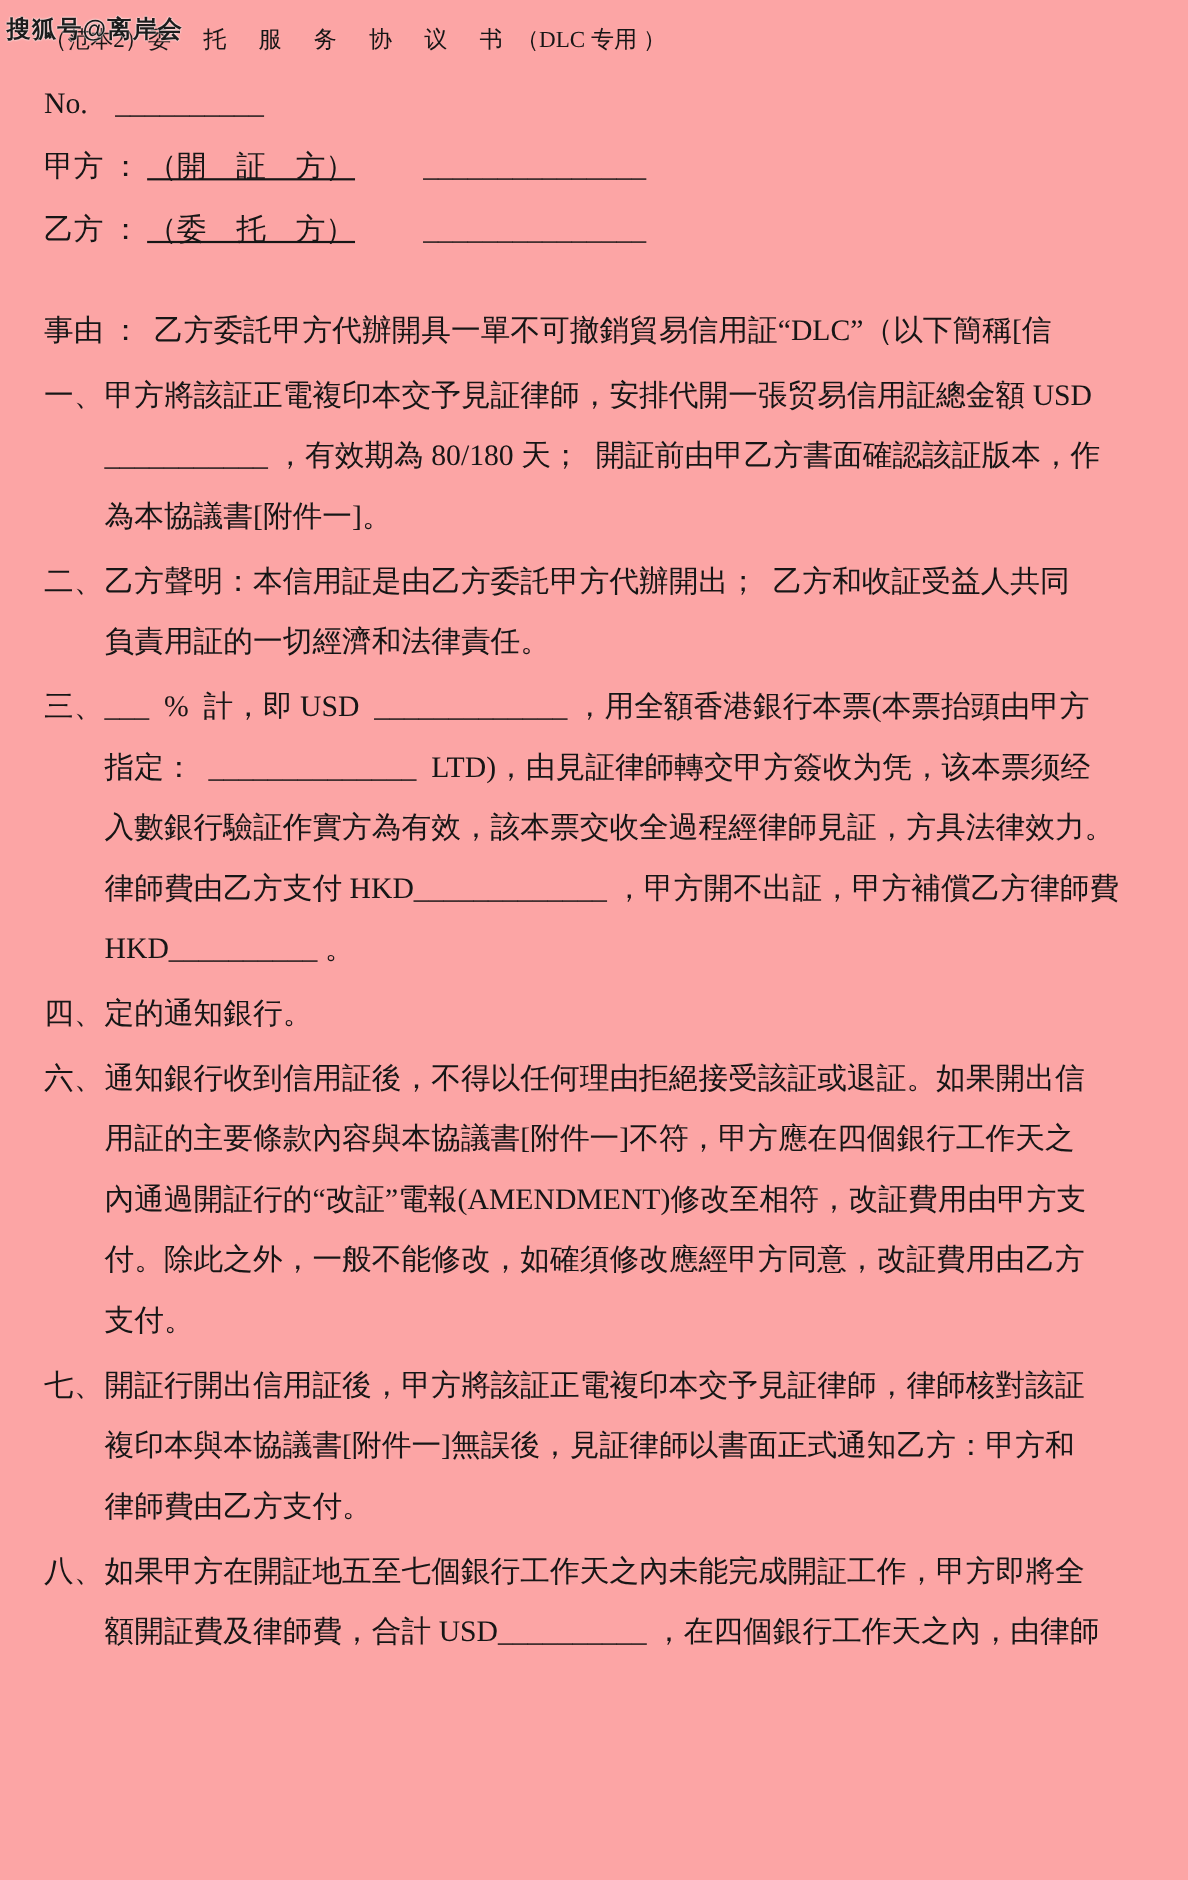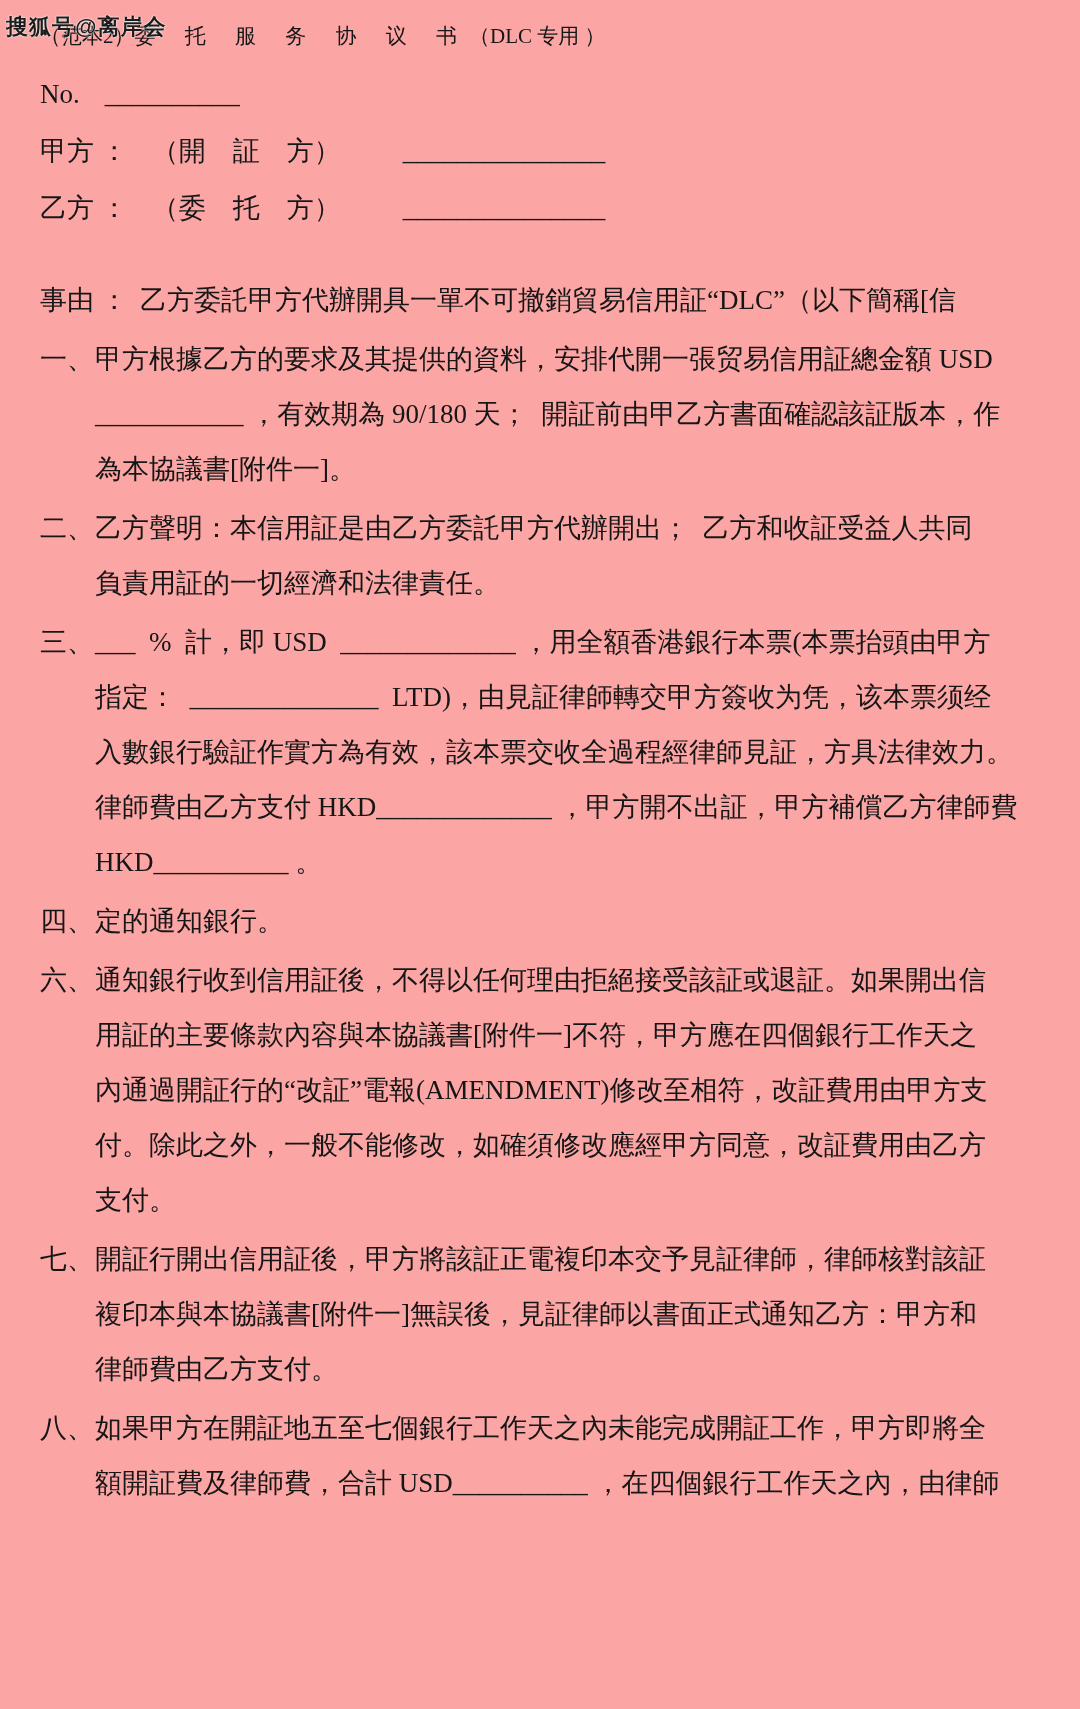--- a/index.html
+++ b/index.html
@@ -21,21 +21,21 @@
     white-space:pre;
   }
   .doc { position:absolute; left:40px; top:0; width:1010px; }
   .title-row {
     padding-top:22px; height:44px;
     font-size:21px; white-space:pre;
   }
   .title-main { letter-spacing:12px; }
   .hdr-row { height:57px; line-height:57px; font-size:27px; white-space:pre; }
   .no-blank { margin-left:25px; }
-  .party-role { margin-left:24px; }
+  .party-role { margin-left:6px;text-decoration:underline; }
   .party-blank { margin-left:62px; }
   .preamble { position:relative; margin-top:36px; padding-left:100px; font-size:27px; }
   .preamble .plabel {
     position:absolute; left:0; top:0; height:55px; line-height:55px; white-space:pre;
   }
   .clause { position:relative; margin-top:4px; padding-left:55px; font-size:27px; }
   .clause .num {
     position:absolute; left:0; top:0; height:55px; line-height:55px; white-space:pre;
   }
   .tline { height:55px; line-height:55px; white-space:pre; }
@@ -57,22 +57,22 @@
 
     <div class="hdr-row"><span>乙方 ：</span><span class="party-role">（委　托　方）</span><span class="party-blank">_______________</span></div>
 
     <div class="preamble">
       <span class="plabel">事由 ： </span>
       <div class="tline">乙方委託甲方代辦開具一單不可撤銷貿易信用証“DLC”（以下簡稱[信</div>
     </div>
 
     <div class="clause">
       <span class="num">一、</span>
-      <div class="tline">甲方根據乙方的要求及其提供的資料，安排代開一張贸易信用証總金額 USD</div>
-      <div class="tline">___________ ，有效期為 90/180 天；  開証前由甲乙方書面確認該証版本，作</div>
+      <div class="tline">甲方將該証正電複印本交予見証律師，安排代開一張贸易信用証總金額 USD</div>
+      <div class="tline">___________ ，有效期為 80/180 天；  開証前由甲乙方書面確認該証版本，作</div>
       <div class="tline">為本協議書[附件一]。</div>
     </div>
 
     <div class="clause">
       <span class="num">二、</span>
       <div class="tline">乙方聲明：本信用証是由乙方委託甲方代辦開出；  乙方和收証受益人共同</div>
       <div class="tline">負責用証的一切經濟和法律責任。</div>
     </div>
 
     <div class="clause">

